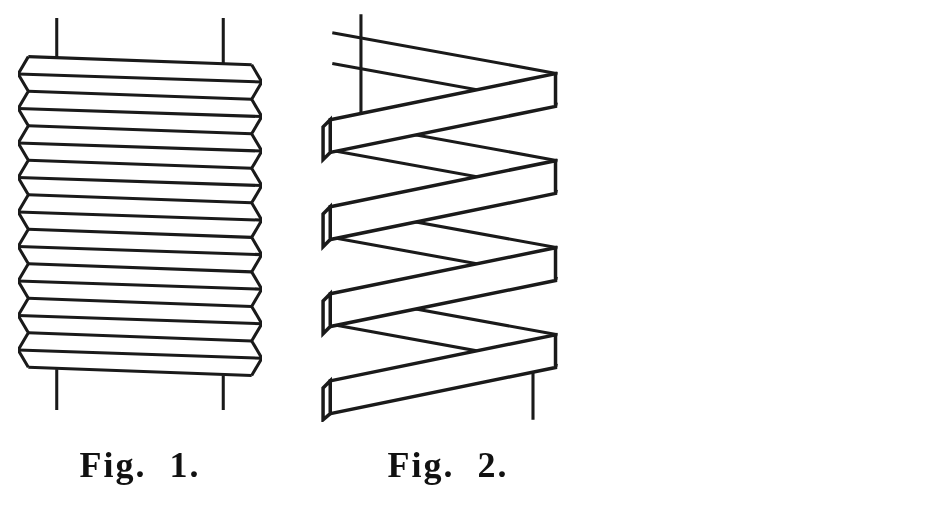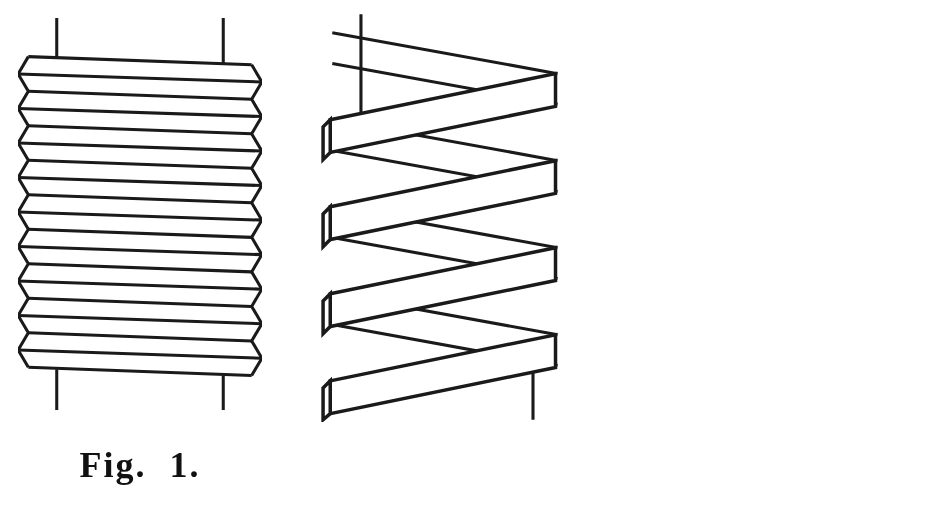--- a/index.html
+++ b/index.html
@@ -86,16 +86,17 @@
           <polygon points="10,275 230,230 230,262 10,307"></polygon>
           <polygon points="10,360 230,315 230,347 10,392"></polygon>
 
           <polygon points="10,105 3,112 3,144 10,137"></polygon>
           <polygon points="10,190 3,197 3,229 10,222"></polygon>
           <polygon points="10,275 3,282 3,314 10,307"></polygon>
           <polygon points="10,360 3,367 3,398 10,392"></polygon>
         </g>
       </g>
     </svg>
+    <figcaption class="caption">Fig. 2.</figcaption>
   </figure>
 
 
 </div>
 
 </body></html>

